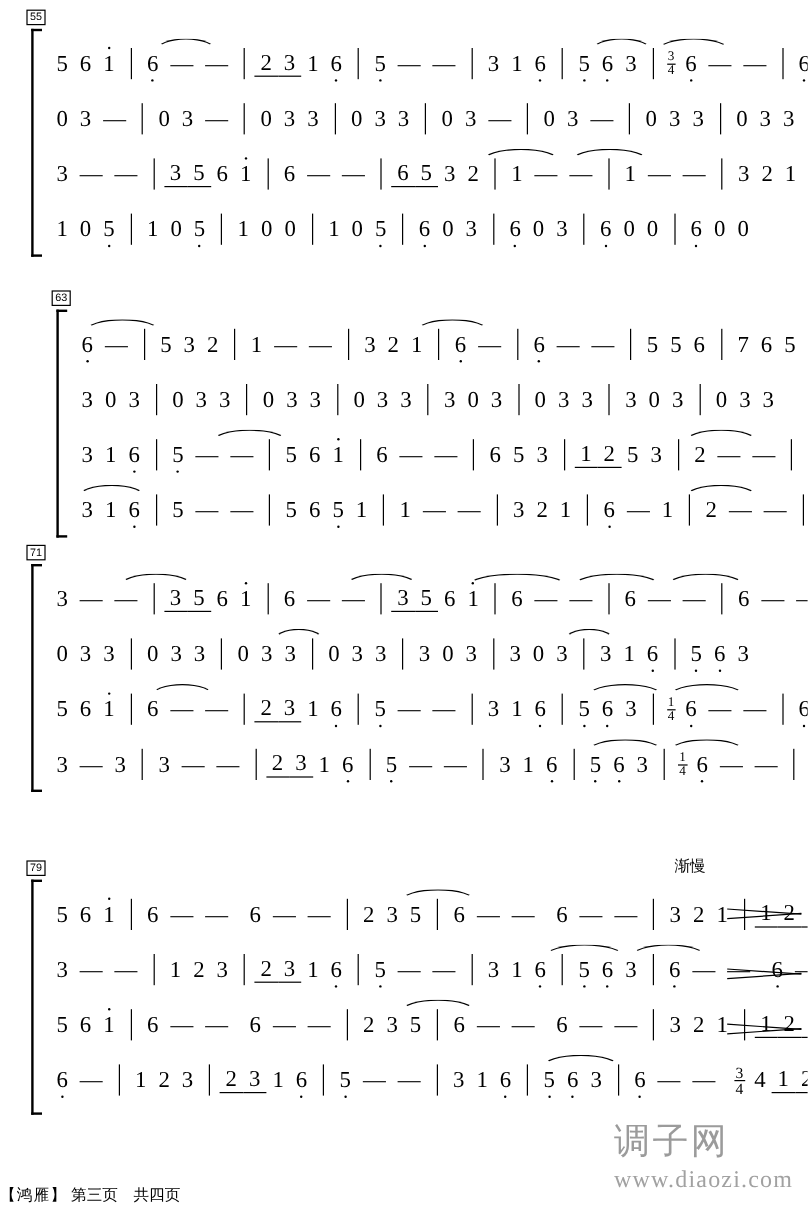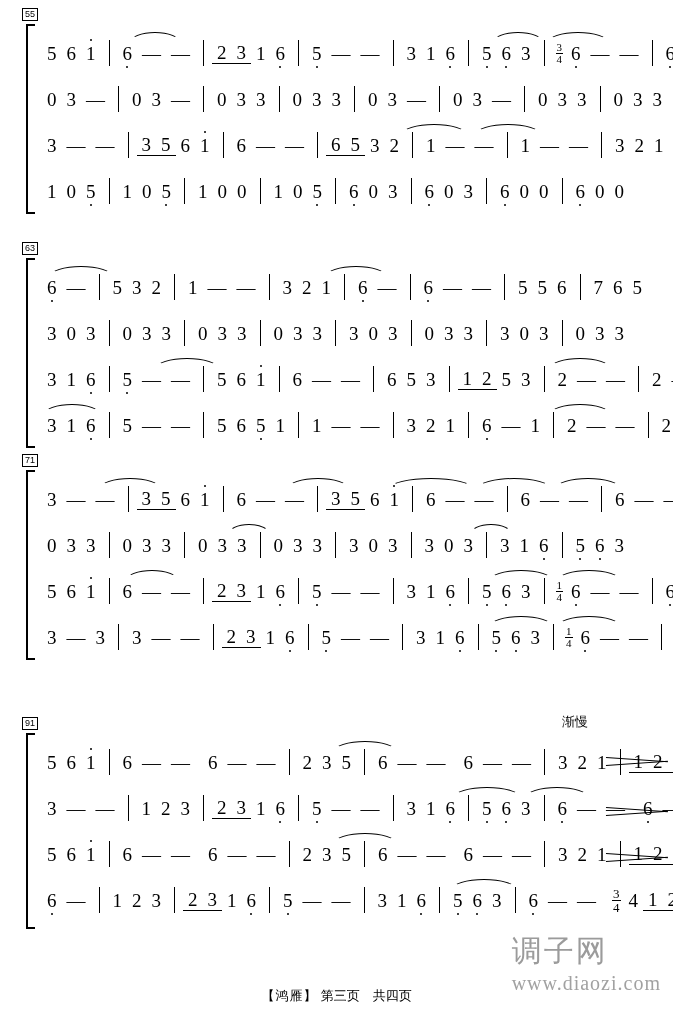--- a/index.html
+++ b/index.html
@@ -101,21 +101,21 @@
   .hairpin:before,.hairpin:after{
     content:"";position:absolute;left:0;width:62px;height:1px;background:#000;
     transform-origin:left center;
   }
   .hairpin:before{top:0;transform:rotate(4deg);}
   .hairpin:after{top:8px;transform:rotate(-4deg);}
 
   
   .footer{
     position:absolute;left:0;right:0;bottom:12px;
-    text-align:center;
+    text-align:left;
     font-size:13px;
     font-family:"Liberation Serif",serif;
     color:#000;
   }
   .footer .ftitle{letter-spacing:1px;}
   .watermark{
     position:absolute;right:12px;bottom:22px;text-align:left;
   }
   .wm-cn{
     font-family:"Liberation Serif",serif;
@@ -345,21 +345,21 @@
           <div class="bar"></div>
         <div class="meas">
             <span class="n dotlow">6</span>
             <span class="n">0</span>
             <span class="n">0</span>
           </div>
       </div>
     </div>
   </div>
 
-  <div class="system" style="top:248px;">
+  <div class="system" style="top:248px;margin-left:21px;">
     <div class="sys-num">63</div>
     <div class="brace" style="height:190px;"></div>
 
     <div class="staff" style="margin-top:16px;">
       <div class="row">
         <div class="meas">
             <span class="n dotlow">6</span>
             <span class="dash">—</span>
           </div>
           <div class="bar"></div>
@@ -790,21 +790,21 @@
         <div class="meas">
             <span class="n dotlow">6</span>
           </div>
       </div>
       <div class="slur" style="left:452px;top:2px;width:60px;"></div>
       <div class="slur" style="left:520px;top:2px;width:60px;"></div>
     </div>
   </div>
 
   <div class="system" style="top:723px;">
-    <div class="sys-num">91</div>
+    <div class="sys-num">79</div>
     <div class="brace" style="height:196px;"></div>
     <div class="mark" style="left:540px;top:-10px;">渐慢</div>
 
     <div class="staff" style="margin-top:16px;">
       <div class="row">
         <div class="meas">
             <span class="n">5</span>
             <span class="n">6</span>
             <span class="n dothigh">1</span>
           </div>

